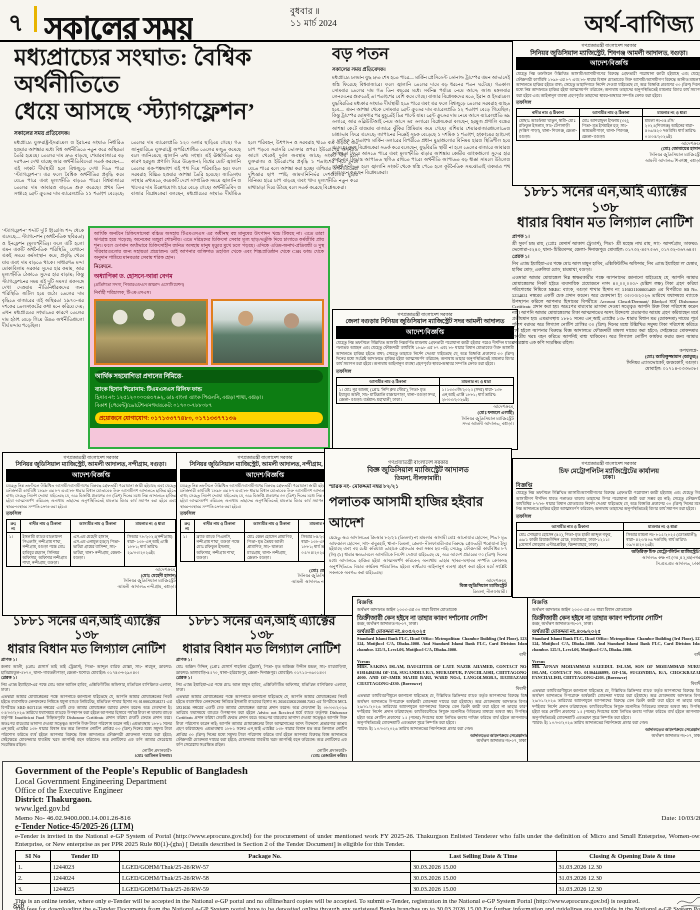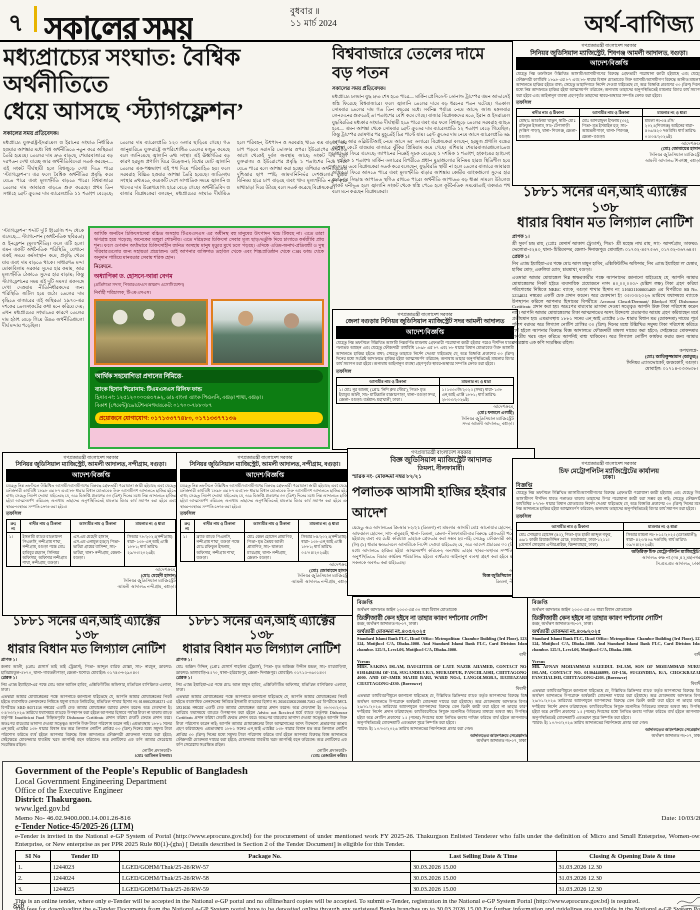--- a/index.html
+++ b/index.html
@@ -48,21 +48,21 @@
     <div class="abs" style="left:34px;top:6px;width:3px;height:26px;background:#e8b400;"></div>
     <div class="abs masthead" style="left:44px;top:3px;">সকালের সময়</div>
     <div class="abs ctr" style="left:290px;top:5px;width:90px;font-size:9px;line-height:1.35;">
       <div>বুধবার ॥</div>
       <div>১১ মার্চ 2024</div>
     </div>
     <div class="abs b rt" style="right:6px;top:6px;font-size:23px;">অর্থ-বাণিজ্য</div>
   </div>
   <div class="rule" style="top:40px;"></div>
 
-  <div class="abs" style="left:3px;top:44px;width:344px;height:182px;">
+  <div class="abs" style="left:14px;top:44px;width:344px;height:182px;">
     <div class="ctr b" style="font-size:23px;line-height:1.18;">
       <div>মধ্যপ্রাচ্যের সংঘাত: বৈশ্বিক অর্থনীতিতে</div>
       <div>ধেয়ে আসছে ‘স্ট্যাগফ্লেশন’</div>
     </div>
     <div class="b" style="font-size:5.6px;margin:4px 0 2px 0;">সকালের সময় প্রতিবেদক।</div>
     <div class="cols3 body-txt" style="height:110px;font-size:4.8px;">মধ্যপ্রাচ্যে যুক্তরাষ্ট্র-ইসরায়েল ও ইরানের সংঘাত নির্ধারিত হওয়ার আশঙ্কার মধ্যে বিশ্ব অর্থনীতিতে নতুন করে অস্থিরতা তৈরি হয়েছে। তেলের দাম দ্রুত বাড়ছে, শেয়ারবাজারে বড় দরপতন দেখা যাচ্ছে আর অর্থনীতিবিদেরা সতর্ক করছেন— এই সংকট দীর্ঘস্থায়ী হলে বিশ্বজুড়ে দেখা দিতে পারে ‘স্ট্যাগফ্লেশন’। এর ফলে বৈশ্বিক অর্থনীতির প্রবৃদ্ধি কমে যেতে পারে এবং মূল্যস্ফীতি বাড়তে পারে। বিশ্ববাজারে তেলের দাম আবারও বাড়তে শুরু করেছে। প্রথম তিন সপ্তাহে ব্রেন্ট ক্রুডের দাম ব্যারেলপ্রতি ১১ শতাংশ বেড়েছে; তেলের দাম ব্যারেলপ্রতি ১২০ ডলার ছাড়িয়ে গেছে। গত জানুয়ারিতে যুক্তরাষ্ট্রে অপরিশোধিত তেলের মজুত কমেছে বলে জানিয়েছে জ্বালানি তথ্য সংস্থা। এই ঊর্ধ্বগতির বড় কারণ হরমুজ প্রণালি ঘিরে উত্তেজনা; বিশ্বের মোট জ্বালানি তেলের এক-পঞ্চমাংশ এই পথ দিয়ে পরিবাহিত হয়। ফলে সরবরাহ বিঘ্নিত হওয়ার আশঙ্কা তৈরি হয়েছে। জাতিসংঘ সংস্থার তথ্যমতে, কয়েকটি দেশে সাম্প্রতিক সময়ে জ্বালানি ও খাদ্যের দাম উল্লেখযোগ্য হারে বেড়ে গেছে। অর্থনীতিবিদ ও বাজার বিশ্লেষকেরা বলছেন, মধ্যপ্রাচ্যের সংঘাত দীর্ঘায়িত হলে পরিবহন, উৎপাদন ও সরবরাহ খাতে ব্যয় বাড়বে, যার চাপ পড়বে সরাসরি ভোক্তার ওপর। ইউরোপের অর্থনীতি আগে থেকেই দুর্বল অবস্থায় আছে; সংকট দীর্ঘ হলে যুক্তরাজ্য ও ইউরোপের প্রবৃদ্ধি ১ শতাংশের নিচে নেমে যেতে পারে বলে আশঙ্কা করা হচ্ছে। এশিয়ার অর্থনীতিতেও দুশ্চিন্তার ছাপ স্পষ্ট; আমদানিনির্ভর দেশগুলোর মুদ্রার বিনিময় হারে চাপ বাড়ছে এবং খাদ্য মূল্যস্ফীতি নতুন করে মাথাচাড়া দিয়ে উঠছে বলে সতর্ক করেছে বিশ্লেষকেরা।</div>
   </div>
   <div class="abs body-txt" style="left:2px;top:228px;width:82px;height:216px;font-size:4.8px;">‘স্ট্যাগফ্লেশন’ শব্দটি দুটি ইংরেজি শব্দ থেকে এসেছে— স্ট্যাগনেশন (অর্থনৈতিক স্থবিরতা) ও ইনফ্লেশন (মূল্যস্ফীতি)। ফলে এটি হলো এমন একটি অর্থনৈতিক পরিস্থিতি, যেখানে একই সময়ে কর্মসংস্থান কমে, প্রবৃদ্ধি থেমে যায় এবং দাম বাড়তে থাকে। সাধারণত মন্দা মোকাবিলায় সরকার সুদের হার কমায়, আর মূল্যস্ফীতি ঠেকাতে সুদের হার বাড়ায়; কিন্তু স্ট্যাগফ্লেশনের সময় এই দুটি সমস্যা একসঙ্গে দেখা দেওয়ায় নীতিনির্ধারকদের জন্য পরিস্থিতি জটিল হয়ে ওঠে। তেলের দাম বৃদ্ধিতে বাজারের এই অস্থিরতা ১৯৭০-এর দশকের তেলসংকটের কথা মনে করিয়ে দেয়; তখন মধ্যপ্রাচ্যের সংঘাতের কারণে তেলের দাম হঠাৎ বেড়ে গিয়ে উন্নত অর্থনীতিগুলো দীর্ঘ মন্দায় পড়েছিল।</div>
 
   <div class="abs" style="left:88px;top:226px;width:238px;height:219px;border:2.5px solid #2fae3f;background:#f5c6da;">
@@ -175,21 +175,20 @@
     <div class="body-txt" style="font-size:4.1px;margin-top:1px;">এতদ্বারা আমার মোয়াক্কেলের পক্ষে আপনাকে জানানো যাইতেছে যে, আপনি আমার মোয়াক্কেলের নিকট হইতে ব্যবসায়িক লেনদেনের নিমিত্তে ইসলামী ব্যাংকের হিসাব নং 205023802200817503 এর বিপরীতে MCL 5931036 নম্বরের একটি চেক আমার মোয়াক্কেল বরাবর প্রদান করেন। অত্র চেকখানা ইং ০৮/০৩/২০২৬ তারিখে যথাসময়ে ব্যাংকে উপস্থাপন করা হইলে Advice not Received মর্মে ব্যাংক কর্তৃপক্ষ Dishonour Certificate প্রদান করিয়া চেকটি ফেরত প্রদান করে। অতঃপর বারংবার তাগাদা দেওয়া সত্ত্বেও আপনি উক্ত টাকা পরিশোধ করেন নাই; আপনি আমার মোয়াক্কেলের টাকা আত্মসাতের অসৎ উদ্দেশ্যে প্রতারণার আশ্রয় গ্রহণ করিয়াছেন। এমতাবস্থায় ১৮৮১ সনের এন,আই এ্যাক্টের ১৩৮ ধারার বিধান মত অত্র লিগ্যাল নোটিশ প্রাপ্তির ৩০ (ত্রিশ) দিনের মধ্যে সমুদয় টাকা পরিশোধ করিতে ব্যর্থ হইলে আপনার বিরুদ্ধে বিজ্ঞ আদালতে ফৌজদারী মোকদ্দমা দায়ের করা হইবে; মোকদ্দমার যাবতীয় খরচ আপনিই বহন করিবেন। অত্র নোটিশের এক কপি সেরেস্তায় সংরক্ষিত রহিল।</div>
     <div class="sig" style="font-size:4.1px;">
       <div>নোটিশ প্রদানকারী-</div>
       <div class="b">(মোঃ রেজাউল করিম)</div>
 
     </div>
   </div>
 
   <div class="abs" style="left:332px;top:44px;width:178px;height:262px;">
     <div class="ctr b" style="font-size:16px;line-height:1.2;">
-      <div>বিশ্ববাজারে তেলের দামে</div>
       <div>বড় পতন</div>
     </div>
     <div class="b" style="font-size:5.4px;margin:3px 0 1px 0;">সকালের সময় প্রতিবেদক।</div>
     <div class="body-txt" style="font-size:4.8px;height:188px;">মধ্যপ্রাচ্যে চলমান যুদ্ধ দ্রুত শেষ হতে পারে— মার্কিন প্রেসিডেন্ট ডোনাল্ড ট্রাম্পের এমন আভাসেই স্বস্তি ফিরেছে বিশ্ববাজারে। ফলে জ্বালানি তেলের দামে বড় ধরনের পতন ঘটেছে। গতকাল সোমবার তেলের দাম গত তিন বছরের মধ্যে সর্বনিম্ন পর্যায়ে নেমে আসে; আজ মঙ্গলবার লেনদেনের শুরুতেই তা শতাংশের বেশি কমে গেছে। বাজার বিশ্লেষকদের মতে, ইরান ও ইসরায়েল যুদ্ধবিরতির মধ্যকার সংঘাত দীর্ঘস্থায়ী হতে পারে এবং এর ফলে বিশ্বজুড়ে তেলের সরবরাহ ব্যাহত হবে— এমন আশঙ্কা থেকে সোমবার ব্রেন্ট ক্রুডের দাম ব্যারেলপ্রতি ১২ শতাংশ বেড়ে গিয়েছিল; কিন্তু ট্রাম্পের ঘোষণার পর মুহূর্তেই চিত্র পাল্টে যায়। ব্রেন্ট ক্রুডের দাম নেমে আসে ব্যারেলপ্রতি ৬৯ ডলারে, আর ডব্লিউটিআই নেমে আসে ৬৫ ডলারে। বিশ্লেষকেরা বলছেন, হরমুজ প্রণালি বন্ধের আশঙ্কা কেটে যাওয়ায় বাজারে ঝুঁকির প্রিমিয়াম কমে গেছে। এশিয়ার শেয়ারবাজারগুলোতেও চাঙাভাব ফিরে এসেছে; জাপানের নিক্কেই সূচক বেড়েছে ১ দশমিক ১ শতাংশ, হংকংয়ের হ্যাংসেং ২ দশমিক ১ শতাংশ। মার্কিন ডলারের বিপরীতে প্রধান মুদ্রাগুলোর বিনিময় হারও স্থিতিশীল হয়ে এসেছে। তবে বিশ্লেষকেরা সতর্ক করে বলেছেন, যুদ্ধবিরতি স্থায়ী না হলে তেলের বাজারে আবারও অস্থিরতা ফিরে আসতে পারে এবং মূল্যস্ফীতি বাড়ার আশঙ্কায় কেন্দ্রীয় ব্যাংকগুলো সুদের হার কমানোর সিদ্ধান্ত আপাতত স্থগিত রাখতে পারে। অর্থনীতি আপাতত বড় ধাক্কা সামলে উঠলেও সংকট ঘনীভূত হলে জ্বালানি সংকট থেকে স্বস্তি পেতে হলে কূটনৈতিক সমঝোতাই একমাত্র পথ বলে মনে করছেন বিশ্লেষকেরা।</div>
   </div>
 
   <div class="abs box" style="left:332px;top:309px;width:178px;height:135px;padding:2px 3px;">
     <div class="hd-sm">গণপ্রজাতন্ত্রী বাংলাদেশ সরকার</div>
     <div class="hd-md" style="font-size:6px;">জেলা বগুড়ার সিনিয়র জুডিসিয়াল ম্যাজিস্ট্রেট সদর আমলী আদালত</div>
     <div class="bar">আদেশ/বিজ্ঞপ্তি</div>
@@ -208,21 +207,21 @@
     </tbody>
       </table>
     <div class="sig">
       <div>আদেশক্রমে,</div>
       <div class="b">(মোঃ ফজলে এলাহী)</div>
       <div>সিনিয়র জুডিসিয়াল ম্যাজিস্ট্রেট</div>
       <div>সদর আমলী আদালত, বগুড়া।</div>
     </div>
   </div>
 
-  <div class="abs box" style="left:347px;top:448px;width:178px;height:144px;padding:1px 4px;">
+  <div class="abs box" style="left:324px;top:448px;width:178px;height:144px;padding:11px 4px;">
     <div class="hd-sm" style="font-size:5px;">গণপ্রজাতন্ত্রী বাংলাদেশ সরকার</div>
     <div class="hd-md" style="font-size:7px;">বিজ্ঞ জুডিসিয়াল ম্যাজিস্ট্রেট আদালত</div>
     <div class="hd-md" style="font-size:6px;">ডিমলা, নীলফামারী।</div>
     <div class="ctr b" style="font-size:5.4px;margin-top:1px;">স্মারক নং- মোকদ্দমা নম্বর ৮২/২১</div>
     <div class="ctr b" style="font-size:13px;margin:1px 0;">পলাতক আসামী হাজির হইবার আদেশ</div>
     <div class="body-txt" style="font-size:4.4px;">যেহেতু অত্র আদালতের জিআর ৮২/২১ (ডিমলা) নং মামলার আসামী মোঃ আনোয়ার হোসেন, পিতা- মৃত আফজাল হোসেন, সাং- বাবুরহাট, থানা- ডিমলা, জেলা- নীলফামারী-এর বিরুদ্ধে গ্রেফতারী পরোয়ানা ইস্যু হইয়াছে এবং বহু চেষ্টা করিয়াও তাহাকে গ্রেফতার করা সম্ভব হয় নাই; সেহেতু ফৌজদারী কার্যবিধির ৮৭ (সি) (১) ধারার ক্ষমতাবলে আসামীকে নির্দেশ দেওয়া যাইতেছে যে, অত্র আদেশ প্রচারের ৩০ (ত্রিশ) দিনের মধ্যে আদালতে হাজির হইয়া আত্মসমর্পণ করিবেন; অন্যথায় তাহার স্থাবর-অস্থাবর সম্পত্তি ক্রোকসহ অনুপস্থিতিতে বিচার কার্যক্রম পরিচালিত হইবে। ব্যর্থতায় আইনানুগ ব্যবস্থা গ্রহণ করা হইবে মর্মে সংশ্লিষ্ট সকলকে অবগত করা যাইতেছে।</div>
     <div class="sig" style="margin-top:2px;">
       <div>আদেশক্রমে,</div>
       <div class="b">বিজ্ঞ জুডিসিয়াল ম্যাজিস্ট্রেট</div>
       <div>ডিমলা, নীলফামারী।</div>

